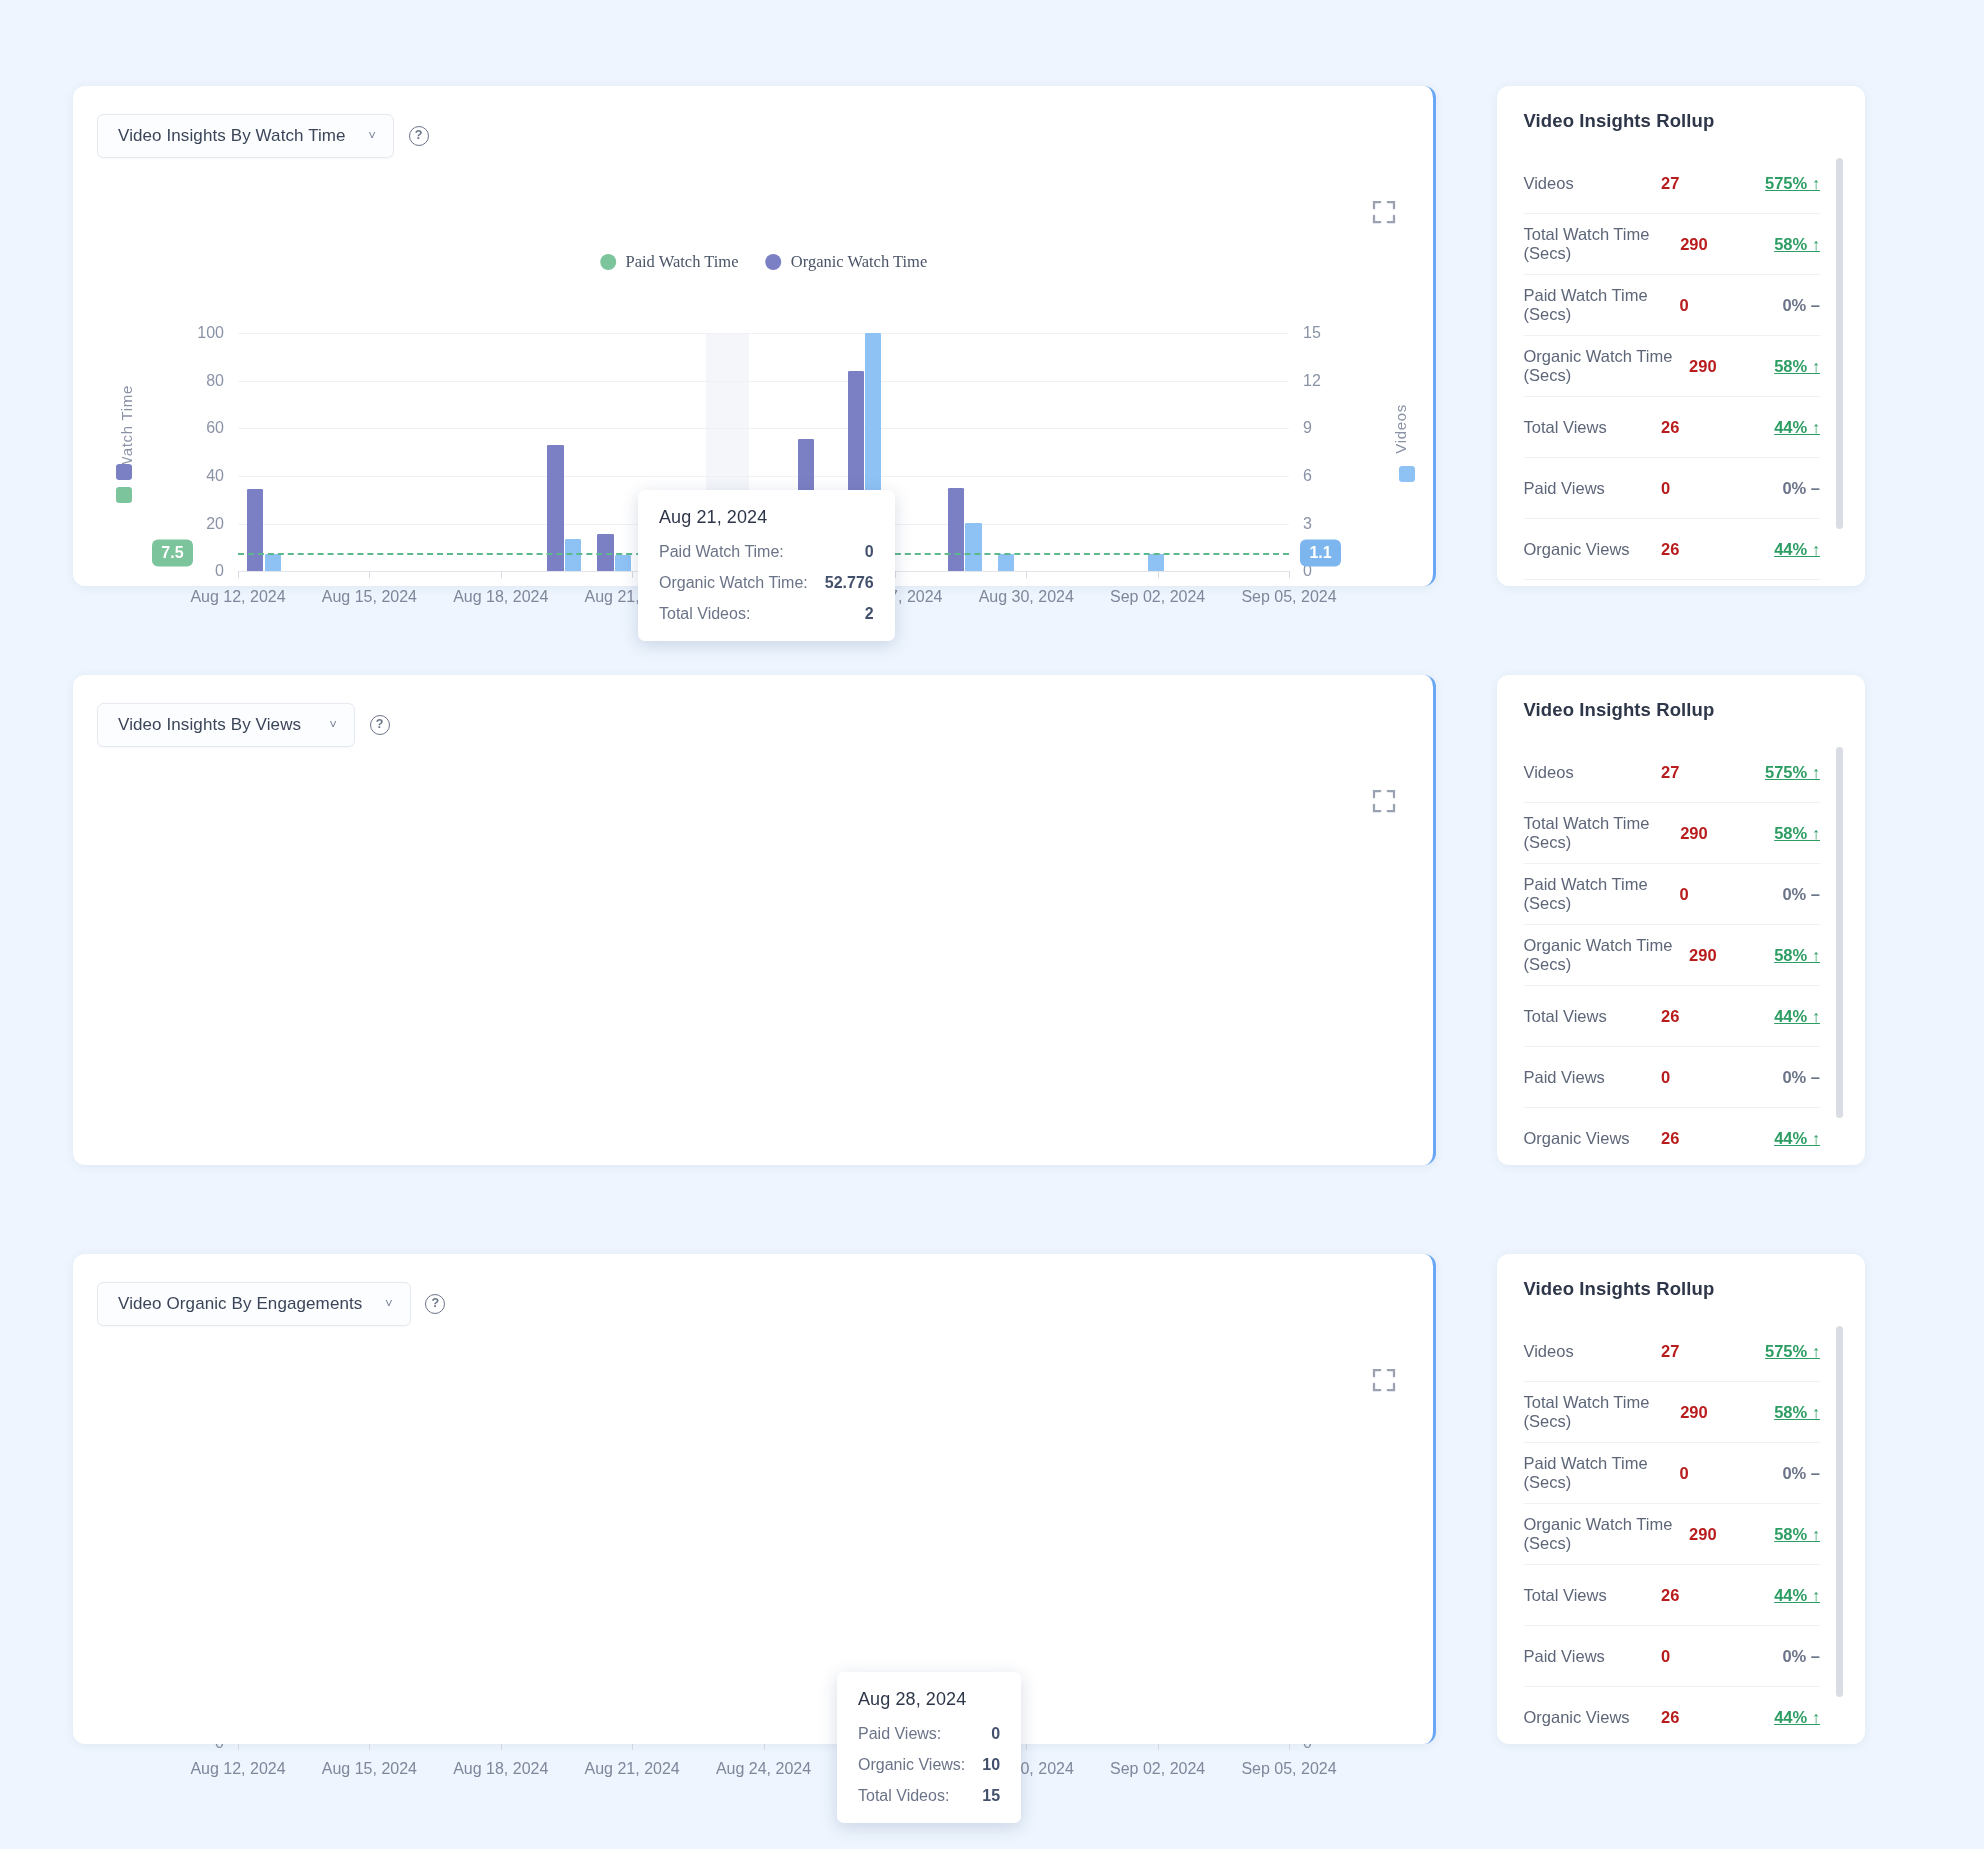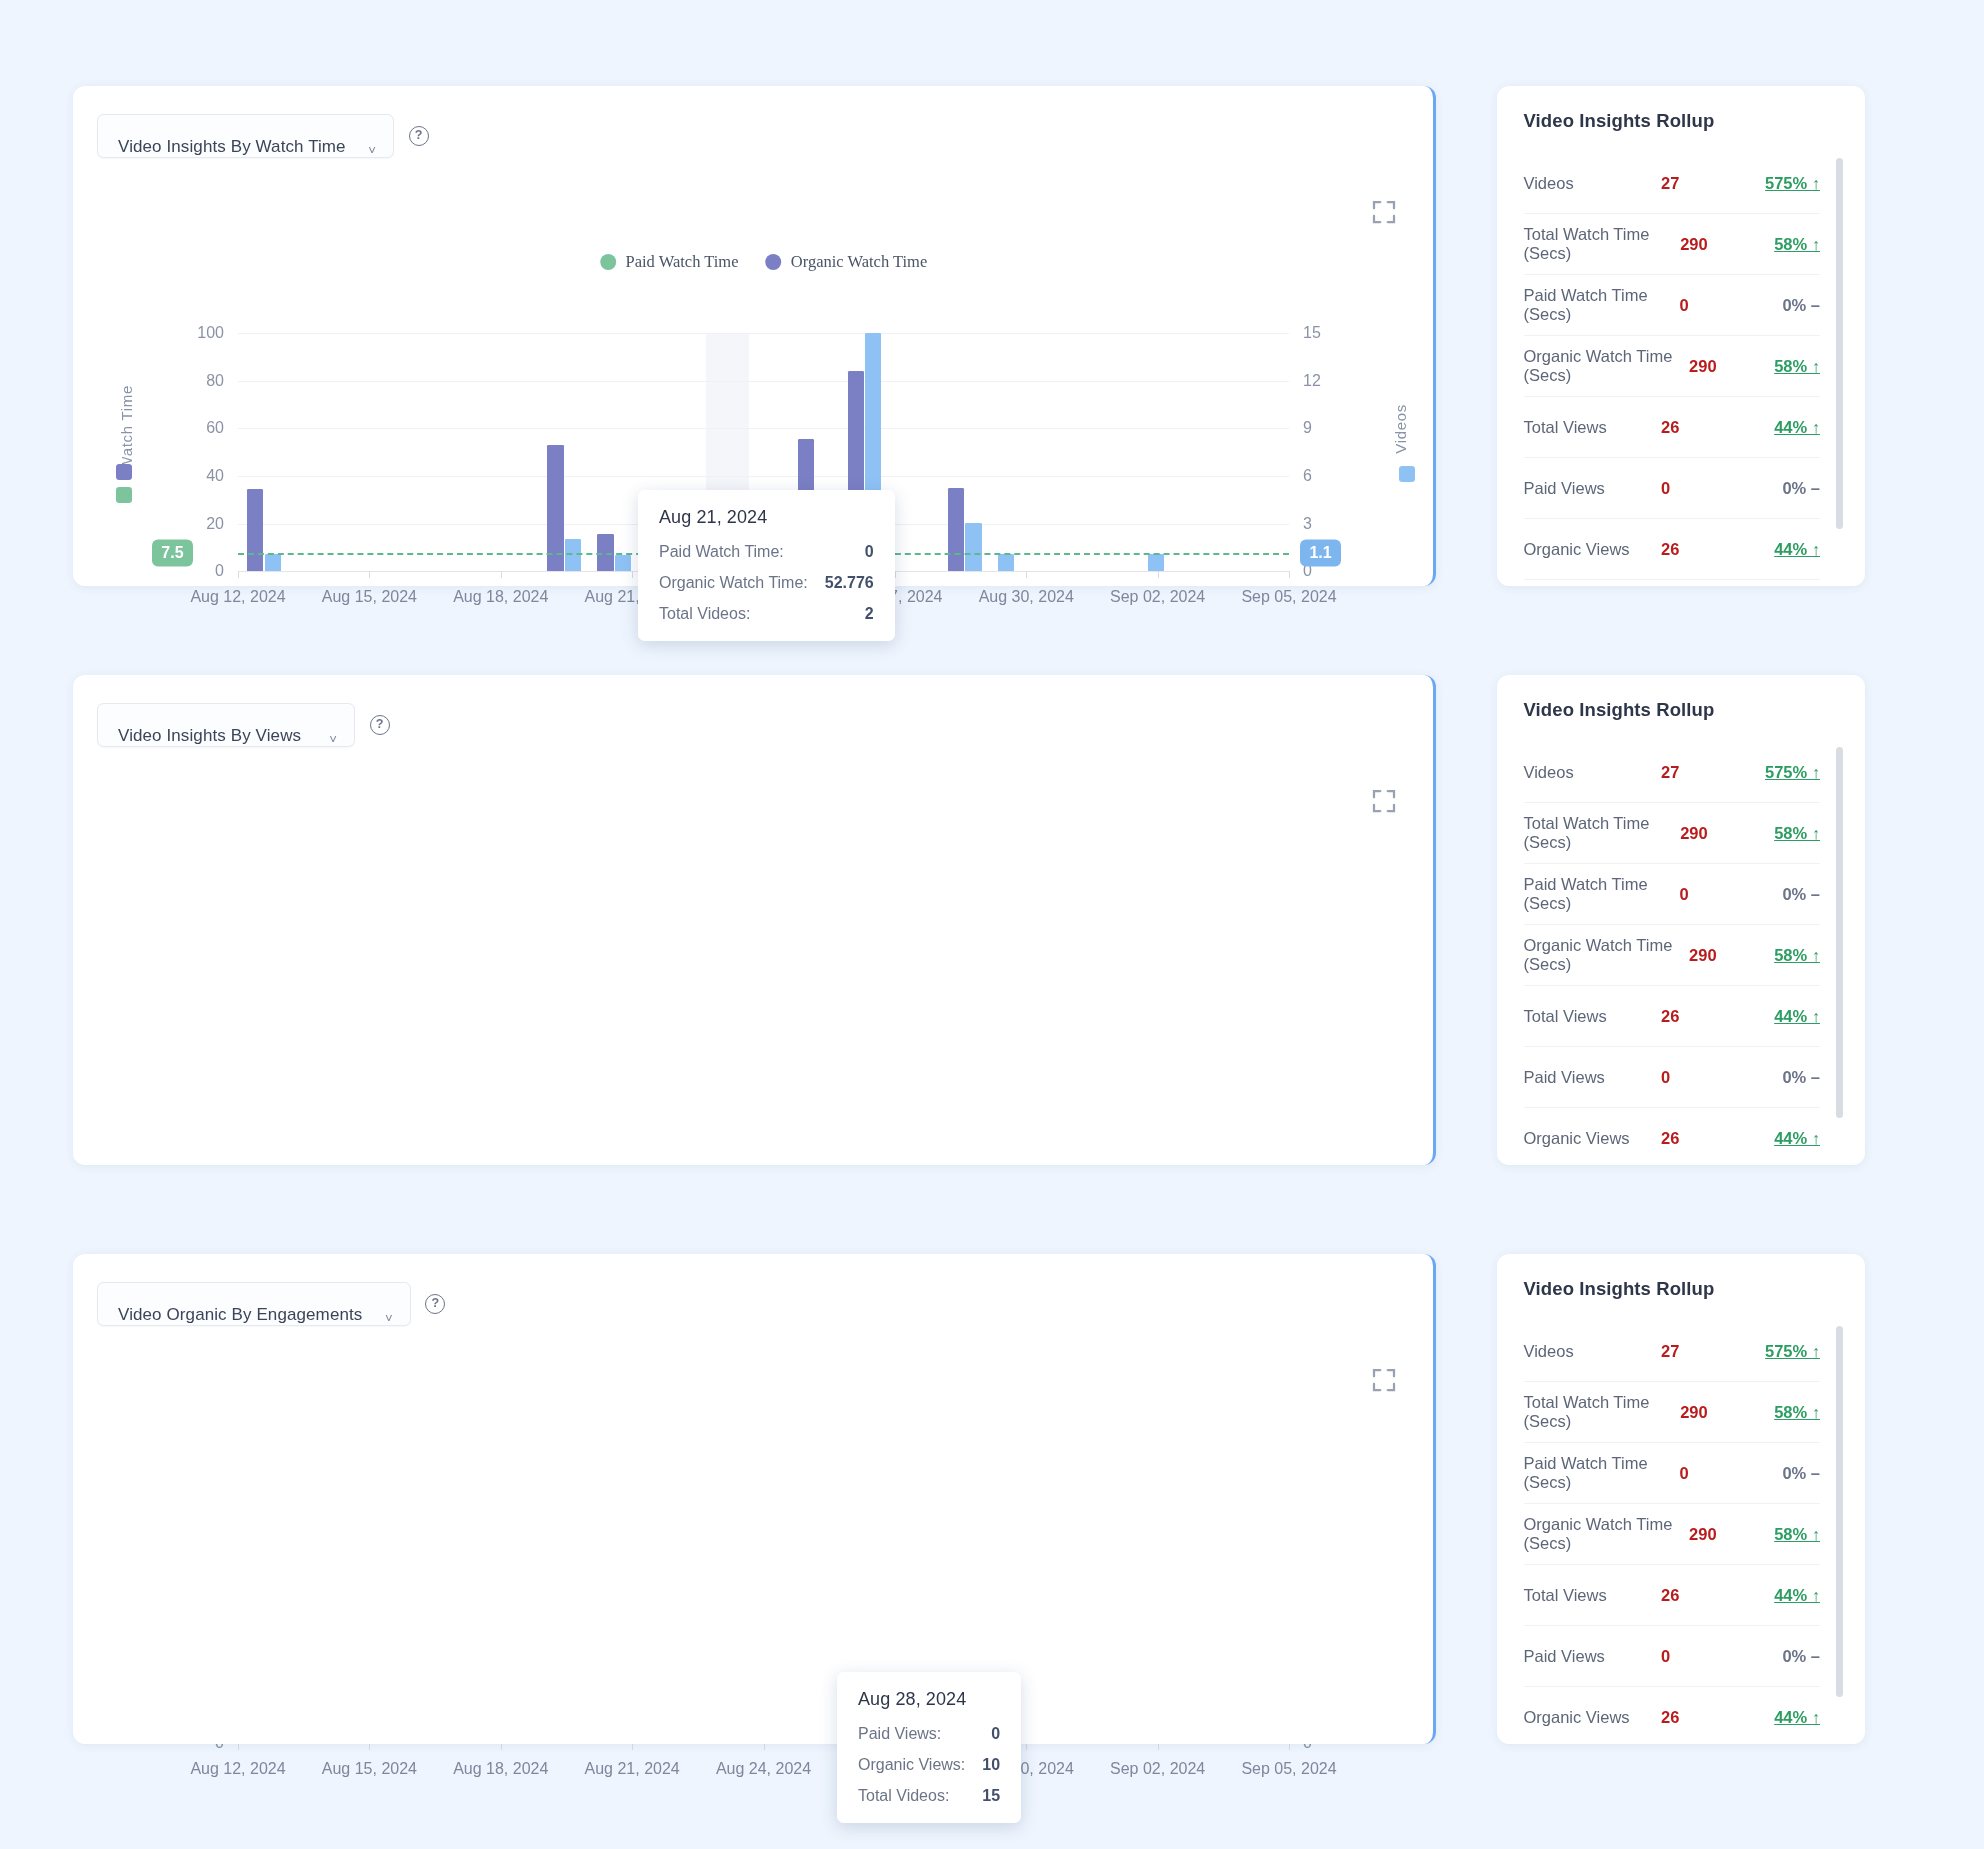--- a/index.html
+++ b/index.html
@@ -22,21 +22,21 @@
     border-radius: 12px;
     box-shadow: 0 1.3px 9.3px rgba(40,70,120,.07);
     border-right: 3.3px solid #6aa8f5;
   }
   .chart-card.h1 { height: 500px; }
   .chart-card.h2 { height: 490px; }
   .chart-card.h3 { height: 490px; }
 
   .card-head { display: flex; align-items: center; gap: 14.6px; padding: 28px 0 0 24px; }
   .select {
-    display: flex; align-items: flex-end; justify-content: space-between;
+    display: flex; align-items: center; justify-content: space-between;
     height: 44px; padding: 0 17px 0 20px;
     min-width: 258px;
     border: 0.7px solid #e6e9f0; border-radius: 6.6px;
     background: #fcfdfe;
     font-size: 17px; color: #3b4559; letter-spacing: 0.1px;
     box-shadow: 0 0.7px 1.3px rgba(30,50,90,.04);
     cursor: pointer;
   }
   .select .chev { margin-left: 22.5px; color: #7d879c; font-size: 13.2px; line-height: 1; }
   .help-icon {

